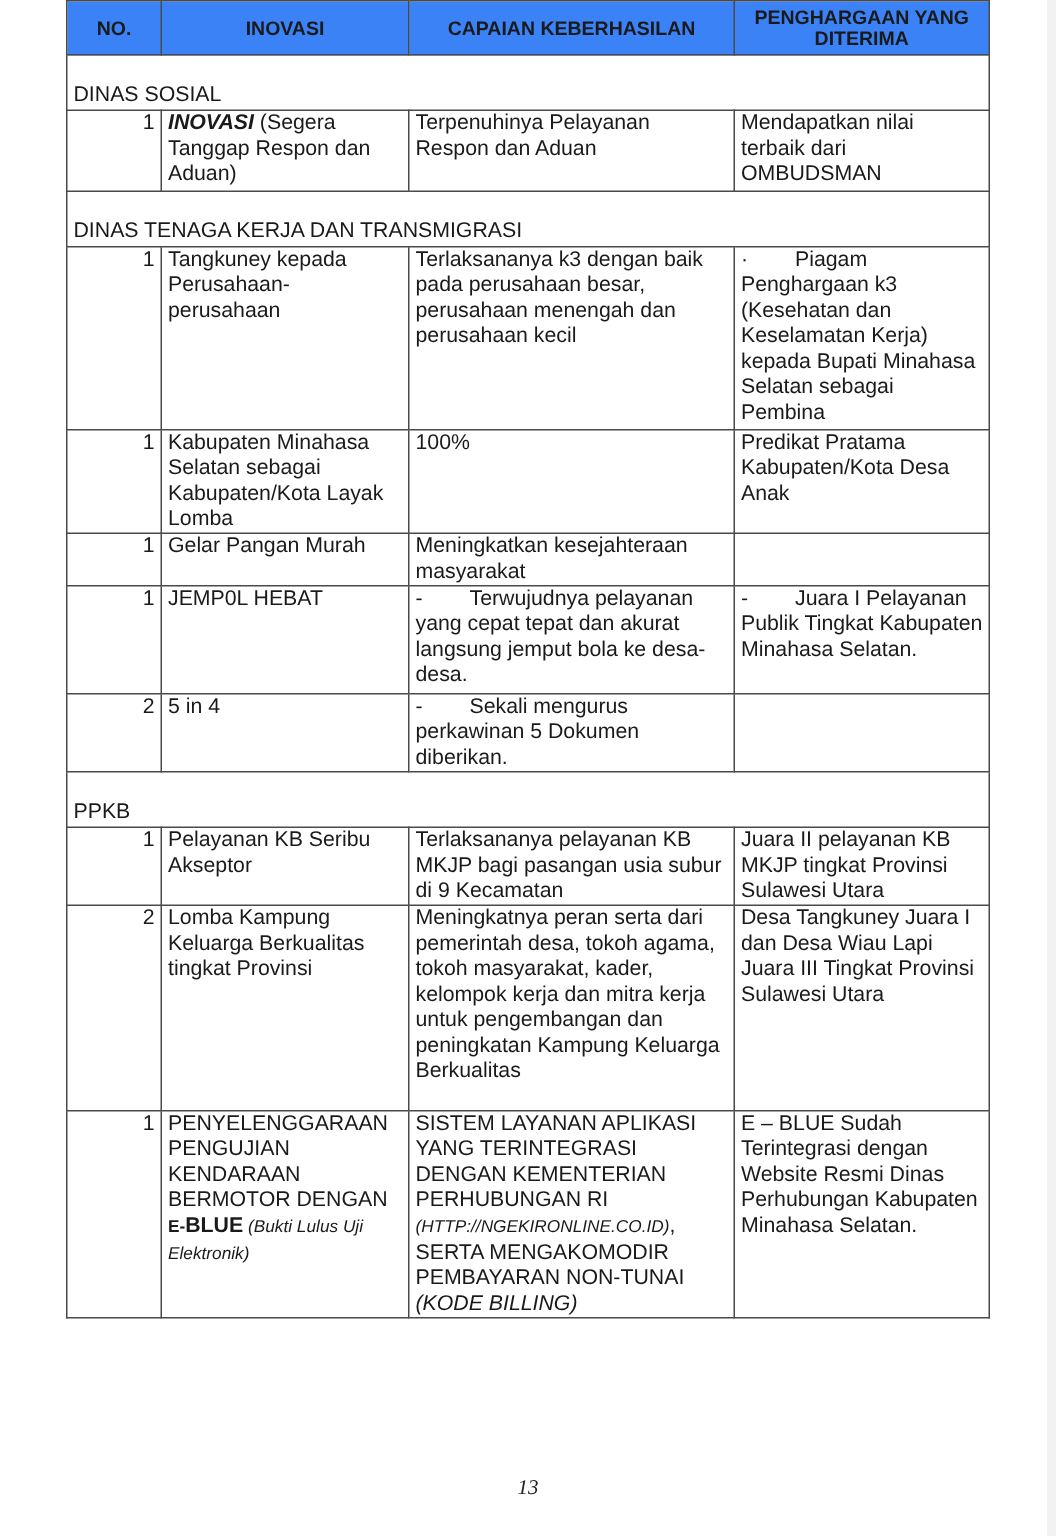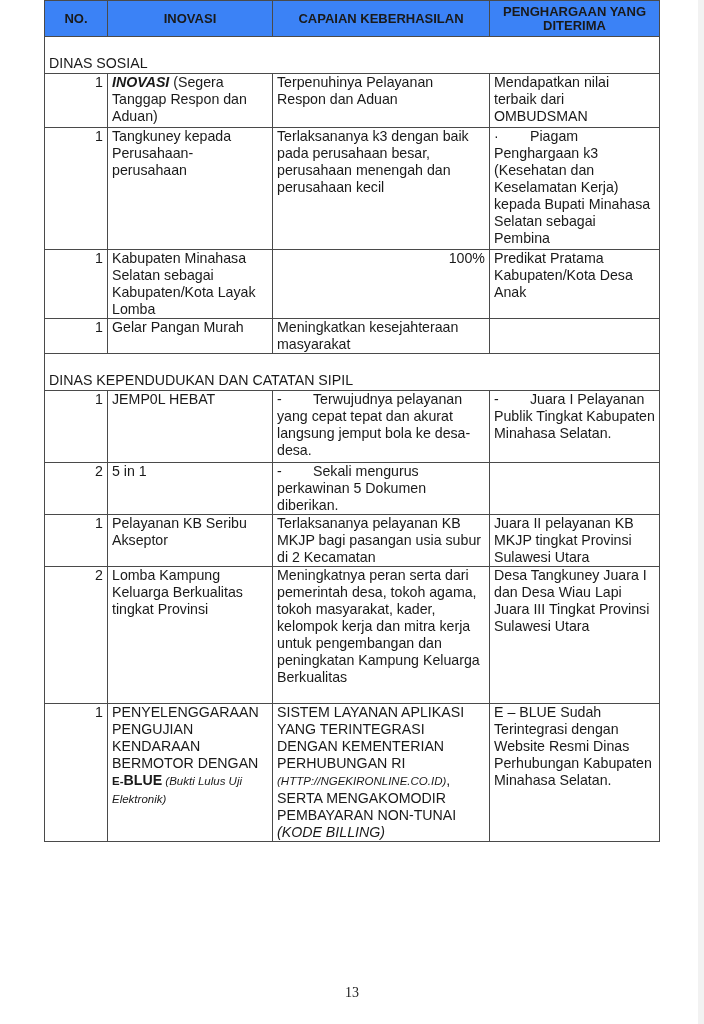--- a/index.html
+++ b/index.html
@@ -7,27 +7,27 @@
          font-family: "Liberation Sans", sans-serif; color: #1a1a1a; }
   .right-edge { position: absolute; top: 0; right: 0; width: 6px; height: 1024px; background: #f2f2f2; }
   table.main { position: absolute; left: 44px; top: 0; width: 615px; border-collapse: collapse;
                table-layout: fixed; font-size: 14.2px; line-height: 17px; }
   table.main td, table.main th { border: 1px solid #4a4a4a; vertical-align: top; padding: 0 4px; }
   col.c-no { width: 63px; } col.c-inov { width: 165px; } col.c-cap { width: 217px; } col.c-pen { width: 170px; }
   th { background: #3b82f6; font-weight: bold; font-size: 13px; line-height: 14px; height: 35px;
        vertical-align: middle !important; text-align: center; color: #1a1a1a; }
   tr.section td { height: 18px; padding-top: 18px; }
   td.no { text-align: right; padding-right: 6px; }
-  td.right { text-align: right; margin-top: 28px; }
+  td.right { text-align: left; margin-top: 28px; }
   .bi { font-weight: bold; font-style: italic; }
   .sc-i { font-style: italic; font-size: 11.5px; }
   .it { font-style: italic; margin-top: 44px; }
   .bold { font-weight: bold; }
   .page-number { position: absolute; top: 985px; left: 0; width: 704px; text-align: center;
-                 font-family: "Liberation Serif", serif; font-size: 14px; color: #222; }
+                 font-family: "Liberation Serif", serif; font-size: 14px; color: #222; font-style: italic; }
   .dash-indent { display: inline-block; width: 36px; }
 </style>
 </head>
 <body>
 
 <div class="right-edge"></div>
 
 <table class="main">
   <colgroup>
       <col class="c-no">
@@ -48,20 +48,23 @@
     <tr class="section">
       <td colspan="4">DINAS SOSIAL</td>
     </tr>
     <tr style="height:54px">
       <td class="no">1</td>
       <td><span class="bi">INOVASI</span><span> (Segera Tanggap Respon dan Aduan)</span></td>
       <td>Terpenuhinya Pelayanan Respon dan Aduan</td>
       <td>Mendapatkan nilai terbaik dari OMBUDSMAN</td>
     </tr>
 
+    <tr class="section">
+      <td colspan="4">DINAS TENAGA KERJA DAN TRANSMIGRASI</td>
+    </tr>
     <tr style="height:122px">
       <td class="no">1</td>
       <td>Tangkuney kepada Perusahaan-perusahaan</td>
       <td>Terlaksananya k3 dengan baik pada perusahaan besar, perusahaan menengah dan perusahaan kecil</td>
       <td><span class="dash-indent">·</span><span>Piagam Penghargaan k3 (Kesehatan dan Keselamatan Kerja) kepada Bupati Minahasa Selatan sebagai Pembina</span></td>
     </tr>
 
     <tr style="height:68px">
       <td class="no">1</td>
       <td>Kabupaten Minahasa Selatan sebagai Kabupaten/Kota Layak Lomba</td>
@@ -69,40 +72,40 @@
       <td>Predikat Pratama Kabupaten/Kota Desa Anak</td>
     </tr>
 
     <tr style="height:33px">
       <td class="no">1</td>
       <td>Gelar Pangan Murah</td>
       <td>Meningkatkan kesejahteraan masyarakat</td>
       <td></td>
     </tr>
 
-    <tr class="section">
-      <td colspan="4">DINAS KEPENDUDUKAN DAN CATATAN SIPIL</td>
-    </tr>
     <tr style="height:72px">
       <td class="no">1</td>
       <td>JEMP0L HEBAT</td>
       <td><span class="dash-indent">-</span><span>Terwujudnya pelayanan yang cepat tepat dan akurat langsung jemput bola ke desa-desa.</span></td>
       <td><span class="dash-indent">-</span><span>Juara I Pelayanan Publik Tingkat Kabupaten Minahasa Selatan.</span></td>
     </tr>
     <tr style="height:50px">
       <td class="no">2</td>
-      <td>5 in 1</td>
+      <td>5 in 4</td>
       <td><span class="dash-indent">-</span><span>Sekali mengurus perkawinan 5 Dokumen diberikan.</span></td>
       <td></td>
     </tr>
 
+    <tr class="section">
+      <td colspan="4">PPKB</td>
+    </tr>
     <tr style="height:51px">
       <td class="no">1</td>
       <td>Pelayanan KB Seribu Akseptor</td>
-      <td>Terlaksananya pelayanan KB MKJP  bagi pasangan usia subur di 2 Kecamatan</td>
+      <td>Terlaksananya pelayanan KB MKJP  bagi pasangan usia subur di 9 Kecamatan</td>
       <td>Juara II pelayanan KB MKJP tingkat Provinsi Sulawesi Utara</td>
     </tr>
     <tr style="height:137px">
       <td class="no">2</td>
       <td>Lomba Kampung Keluarga Berkualitas tingkat Provinsi</td>
       <td>Meningkatnya peran serta dari pemerintah desa, tokoh agama, tokoh masyarakat, kader, kelompok kerja dan mitra kerja untuk pengembangan dan peningkatan Kampung Keluarga Berkualitas</td>
       <td>Desa Tangkuney Juara I dan Desa Wiau Lapi Juara III Tingkat Provinsi Sulawesi Utara</td>
     </tr>
 
     <tr style="height:137px">

